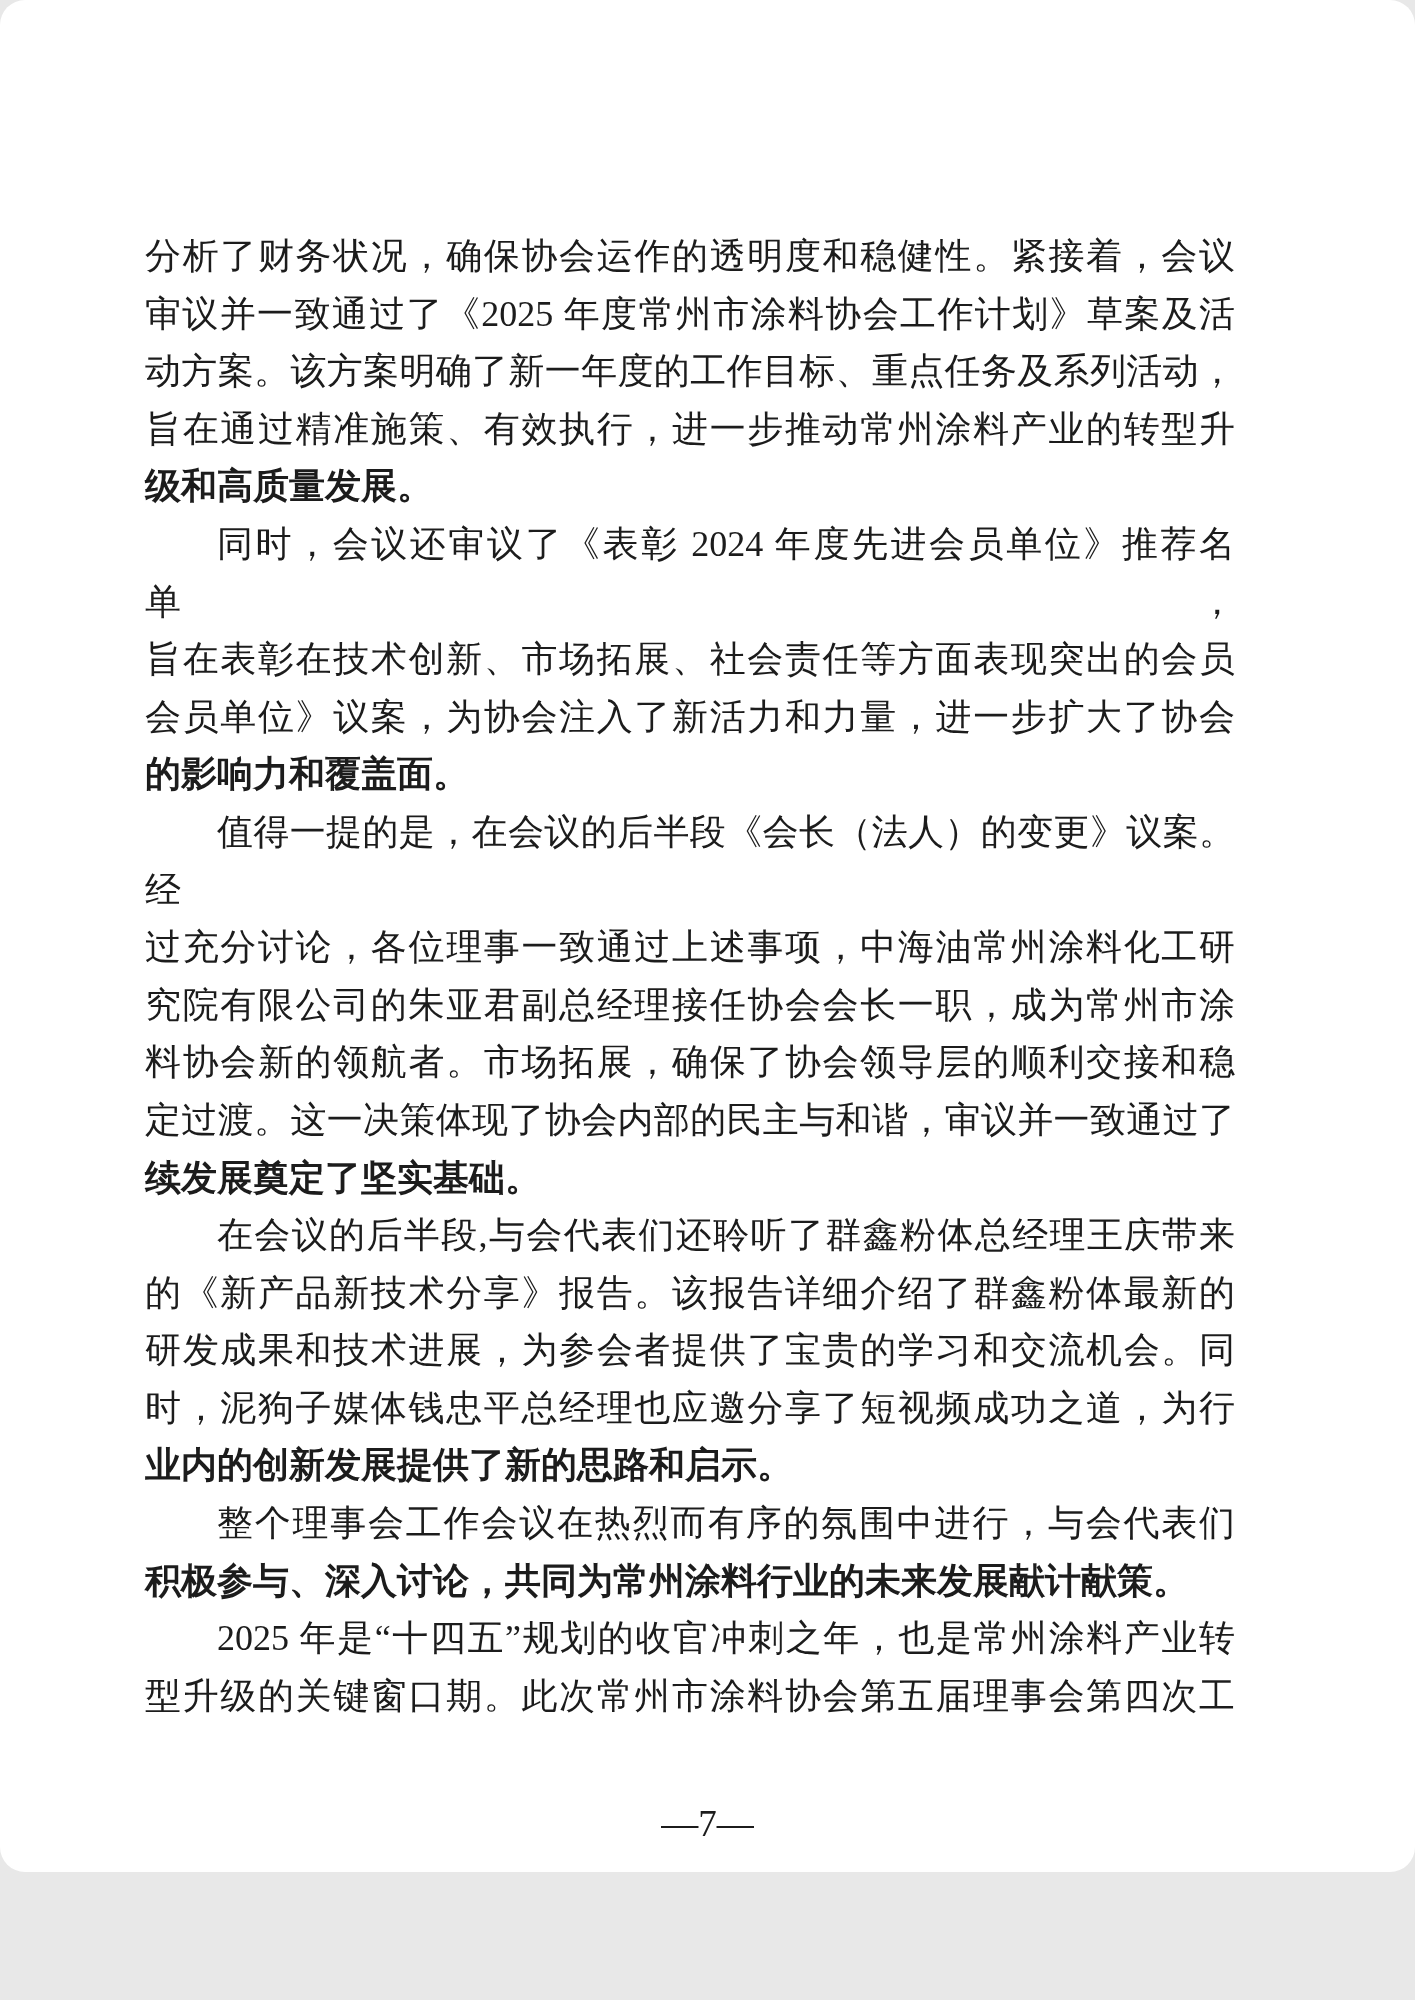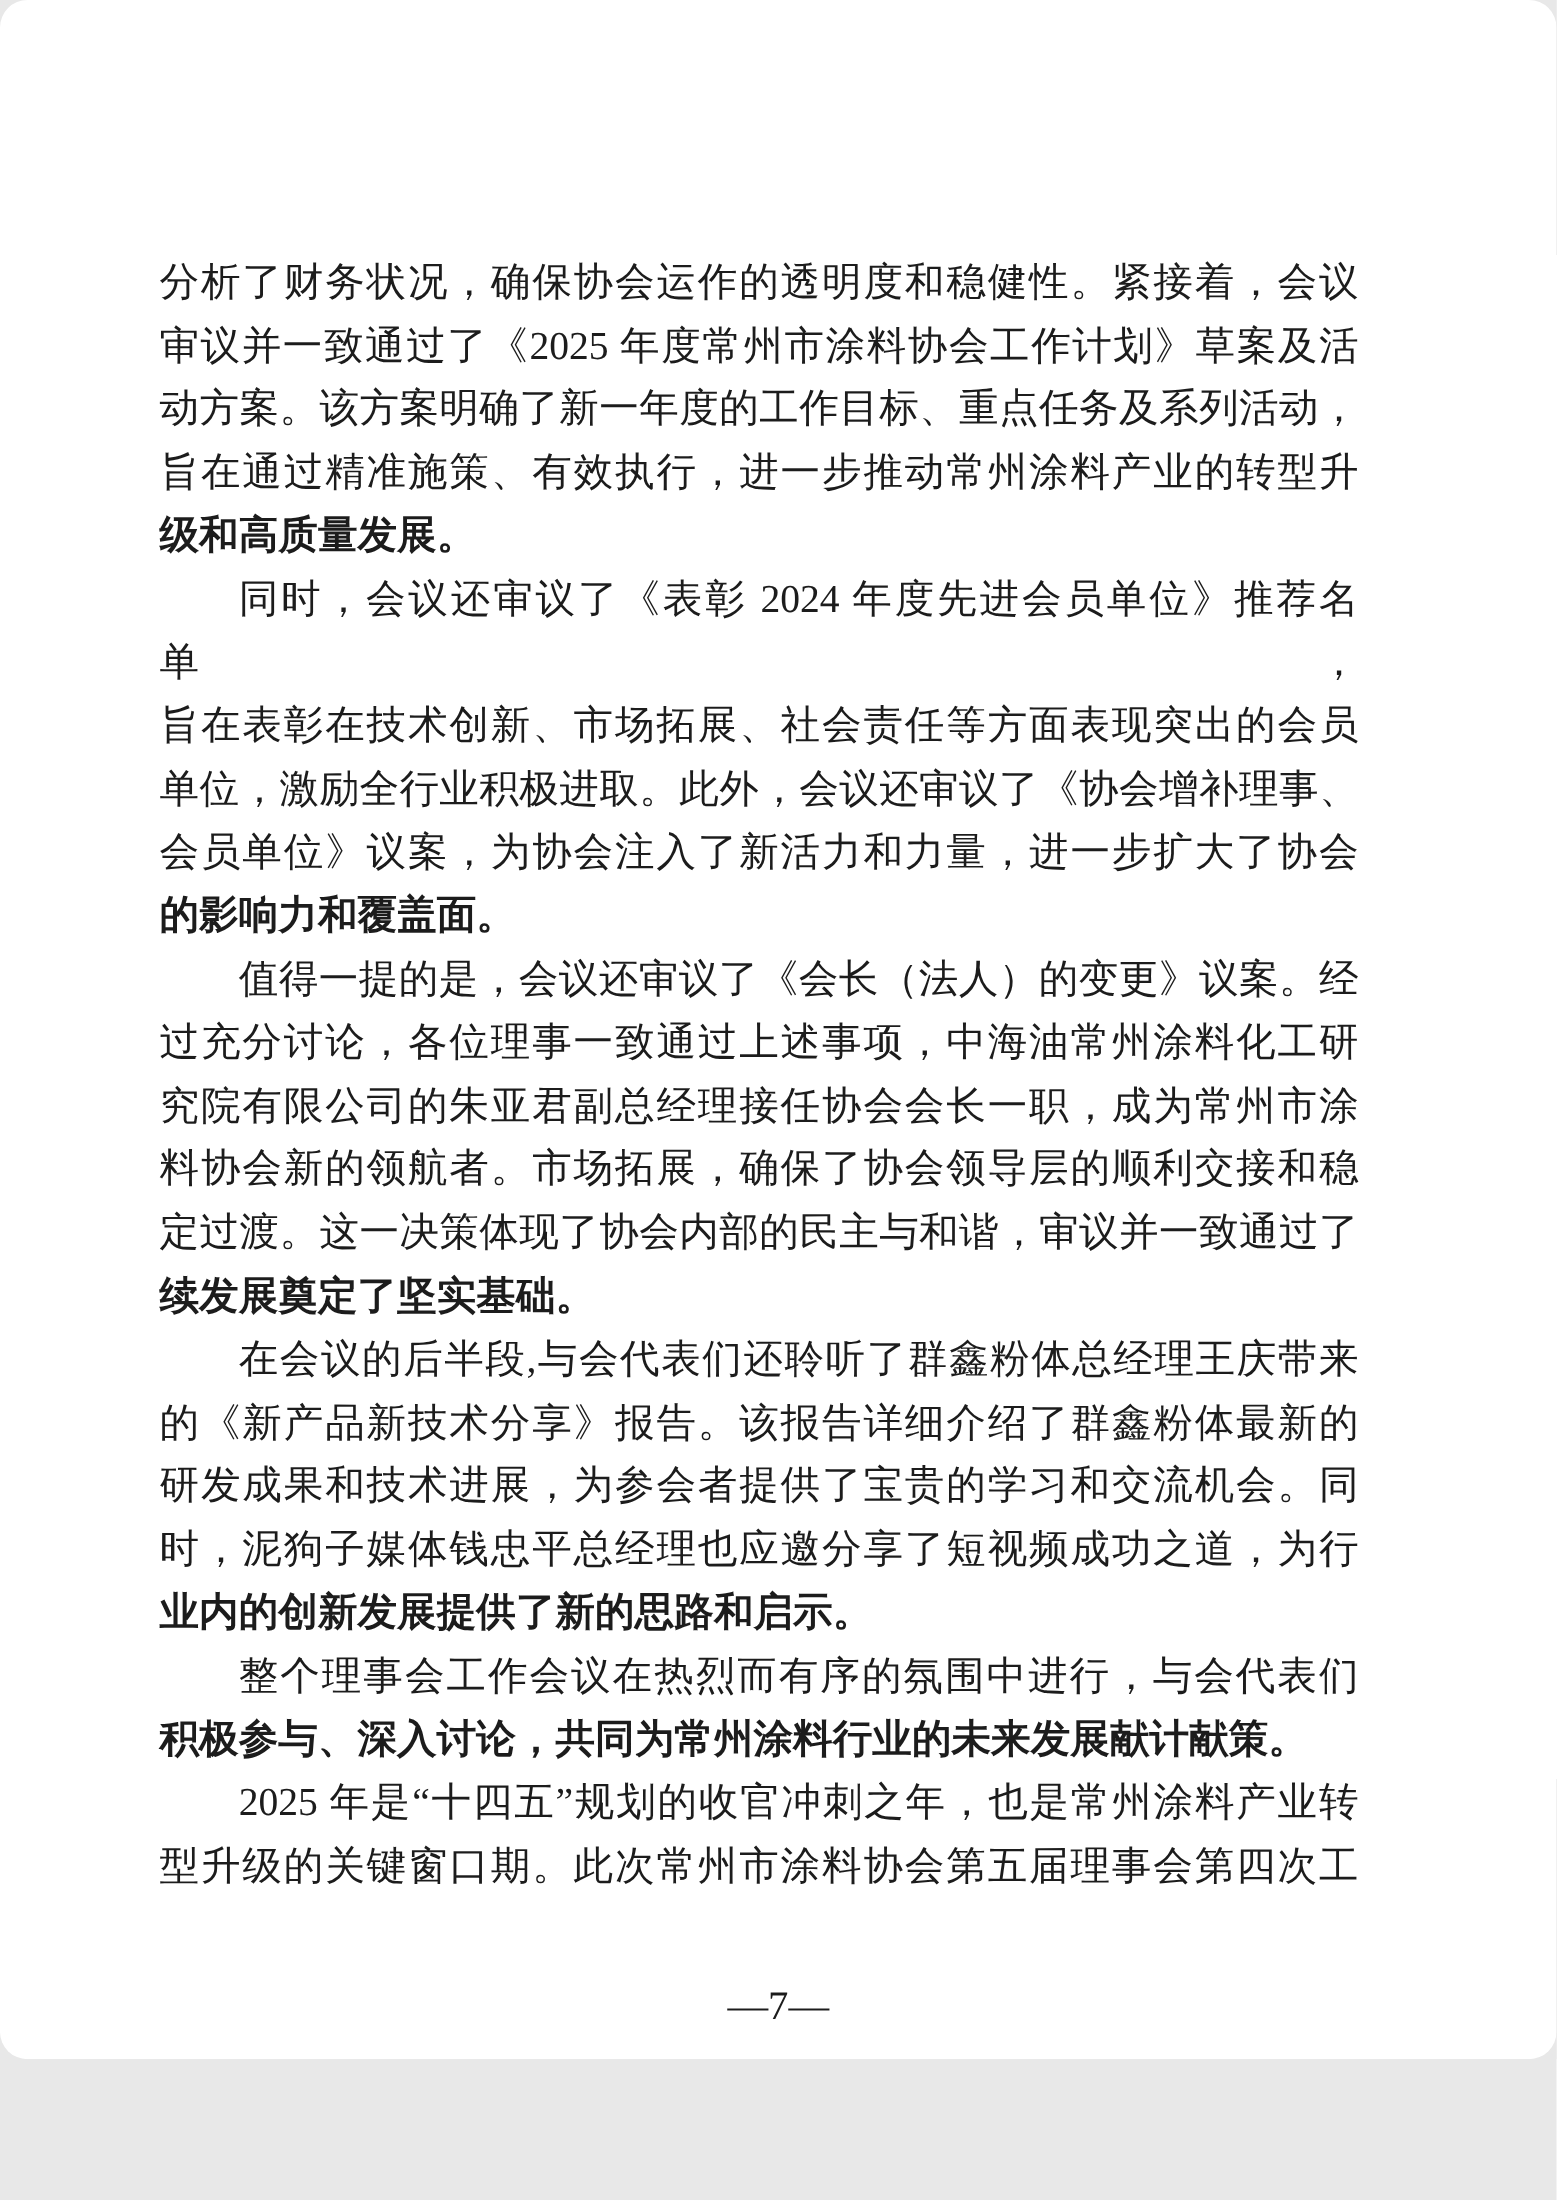--- a/index.html
+++ b/index.html
@@ -58,26 +58,25 @@
       <div class="para">
         <div class="line">分析了财务状况，确保协会运作的透明度和稳健性。紧接着，会议</div>
         <div class="line">审议并一致通过了《2025 年度常州市涂料协会工作计划》草案及活</div>
         <div class="line">动方案。该方案明确了新一年度的工作目标、重点任务及系列活动，</div>
         <div class="line">旨在通过精准施策、有效执行，进一步推动常州涂料产业的转型升</div>
         <div class="line last-short">级和高质量发展。</div>
       </div>
       <div class="para indented">
         <div class="line">同时，会议还审议了《表彰 2024 年度先进会员单位》推荐名单，</div>
         <div class="line">旨在表彰在技术创新、市场拓展、社会责任等方面表现突出的会员</div>
-        <div class="line">单位，激励全行业积极进取。此外，会议还审议了《协会增补理事、</div>
         <div class="line">会员单位》议案，为协会注入了新活力和力量，进一步扩大了协会</div>
         <div class="line last-short">的影响力和覆盖面。</div>
       </div>
       <div class="para indented">
-        <div class="line">值得一提的是，会议还审议了《会长（法人）的变更》议案。经</div>
+        <div class="line">值得一提的是，在会议的后半段《会长（法人）的变更》议案。经</div>
         <div class="line">过充分讨论，各位理事一致通过上述事项，中海油常州涂料化工研</div>
         <div class="line">究院有限公司的朱亚君副总经理接任协会会长一职，成为常州市涂</div>
         <div class="line">料协会新的领航者。市场拓展，确保了协会领导层的顺利交接和稳</div>
         <div class="line">定过渡。这一决策体现了协会内部的民主与和谐，审议并一致通过了</div>
         <div class="line last-short">续发展奠定了坚实基础。</div>
       </div>
       <div class="para indented">
         <div class="line">在会议的后半段,与会代表们还聆听了群鑫粉体总经理王庆带来</div>
         <div class="line">的《新产品新技术分享》报告。该报告详细介绍了群鑫粉体最新的</div>
         <div class="line">研发成果和技术进展，为参会者提供了宝贵的学习和交流机会。同</div>

